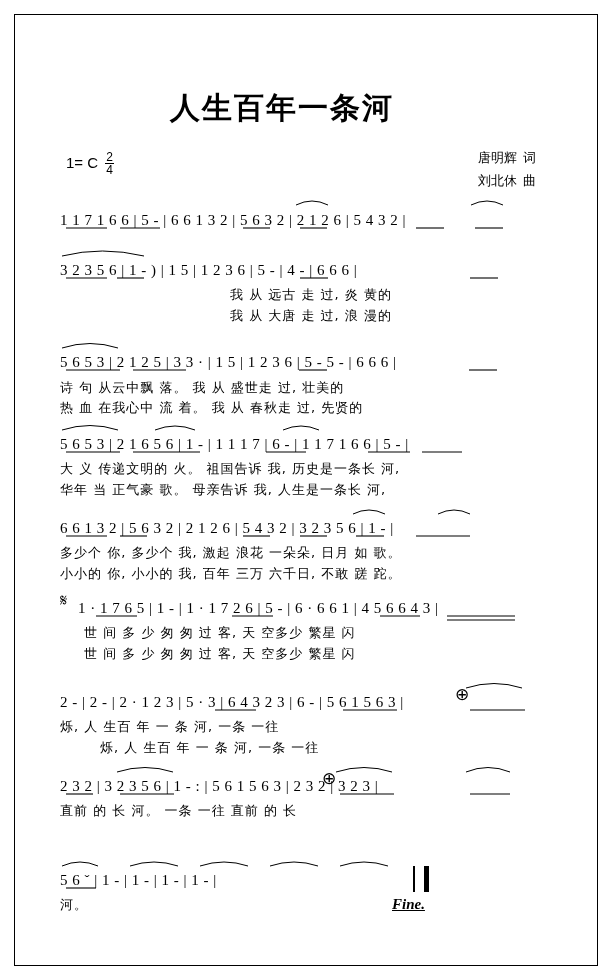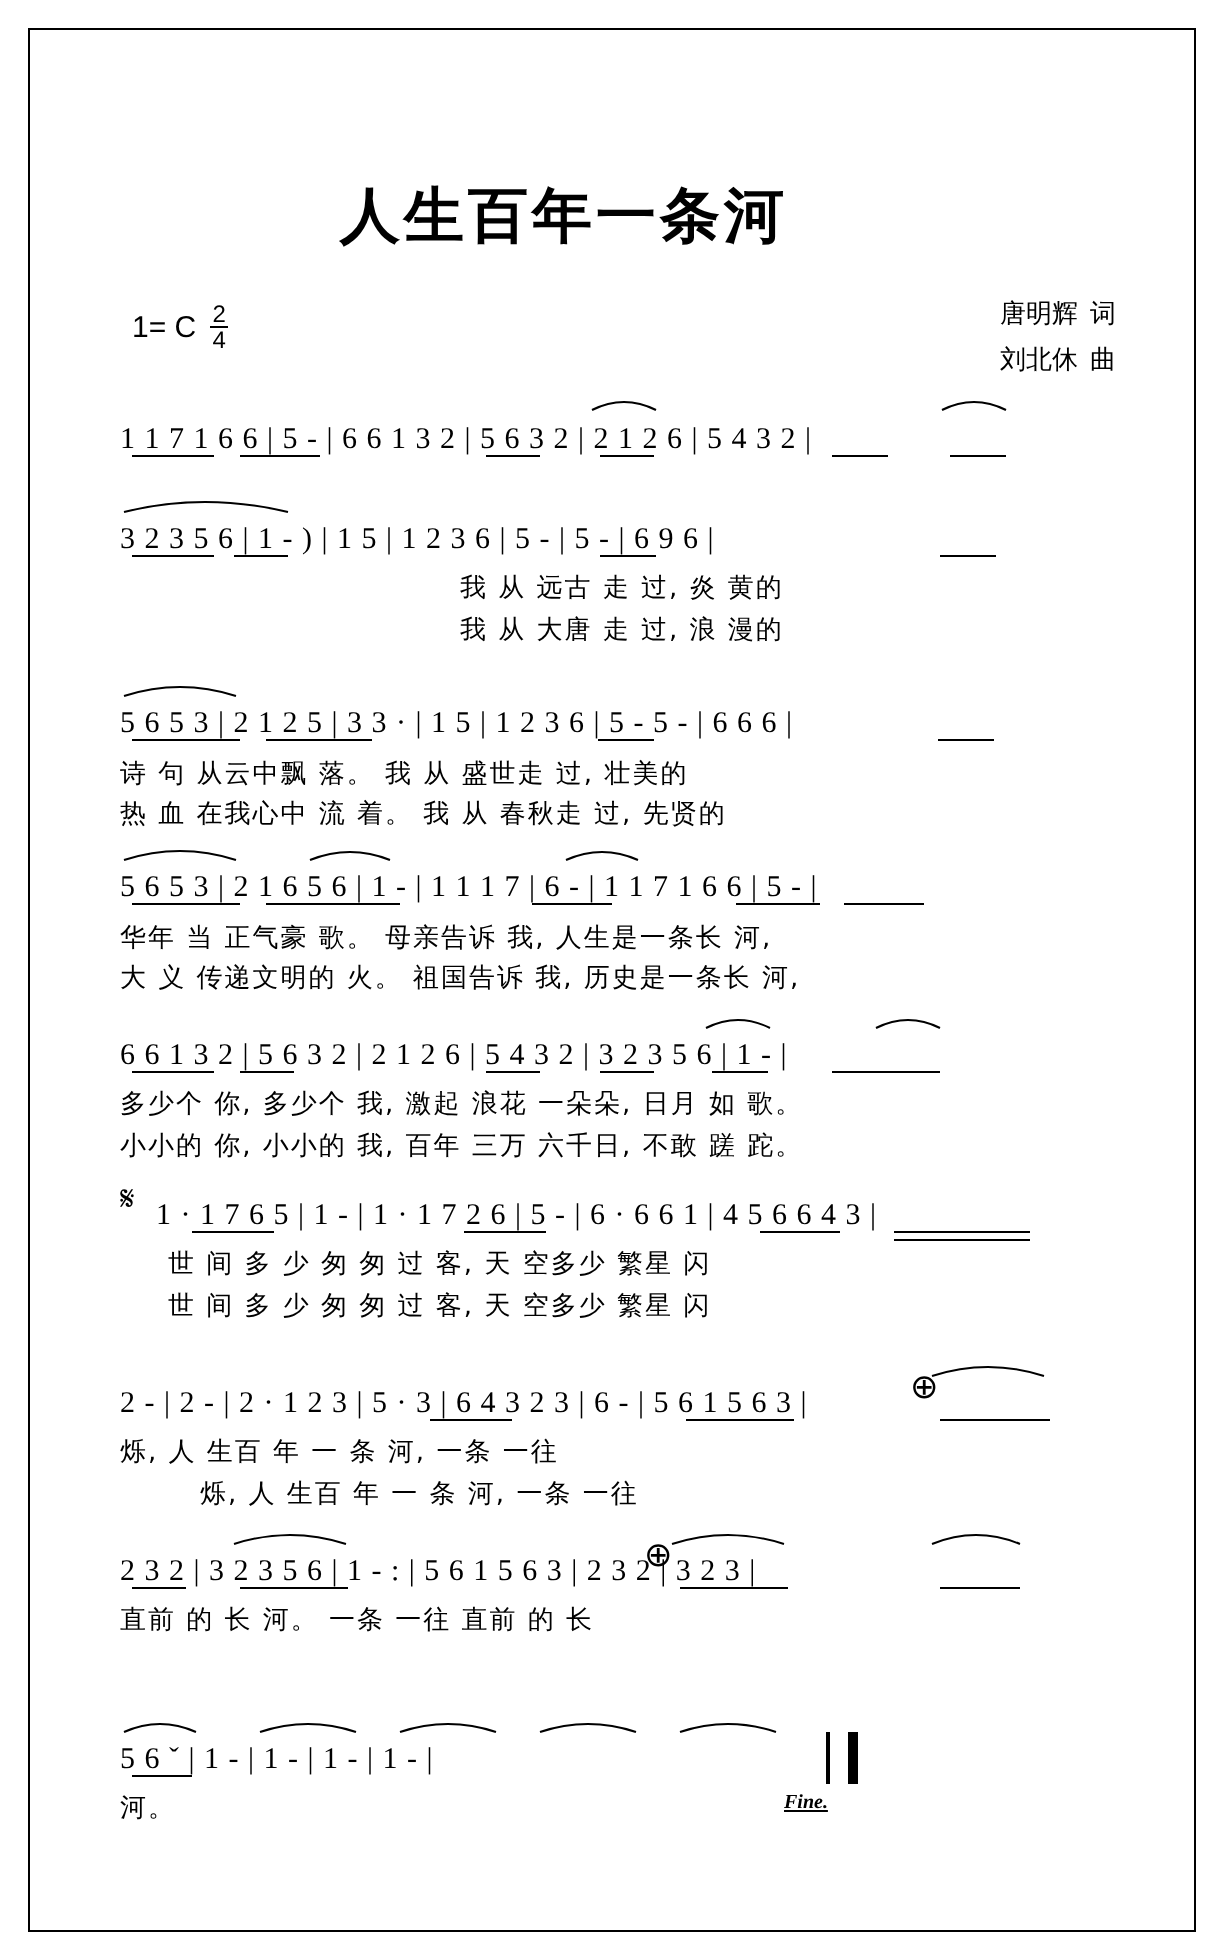--- a/index.html
+++ b/index.html
@@ -63,24 +63,24 @@
     display: block;
     border-bottom: 1px solid #000;
     padding: 0 1px;
   }
   .key-sig .frac .den {
     display: block;
     padding: 0 1px;
   }
   .credits {
     position: absolute;
-    right: 54px;
+    right: 76px;
     top: 146px;
     font-size: 13px;
-    font-family: Liberation Mono, monospace;
+    font-family: Liberation Serif, serif;
     text-align: right;
     line-height: 1.8;
   }
   .credits div span.sep { display:inline-block; width:6px; }
 
   
   .system {
     position: absolute;
     left: 60px;
     width: 500px;
@@ -97,21 +97,21 @@
     font-family: "DejaVu Sans", sans-serif;
     font-size: 13px;
     white-space: nowrap;
     height: 20px;
     line-height: 20px;
     letter-spacing: 1px;
   }
   .lyric2 { margin-top: 1px; }
   .fine {
     position: absolute;
-    font-size: 10px;
+    font-size: 15px;
     font-weight: bold;
     font-style: italic;
     font-family: "Liberation Serif", serif;
     text-decoration: underline;
   }
   .segno {
     position: absolute;
     font-size: 17px;
     font-family: "DejaVu Sans", sans-serif;
   }
@@ -222,35 +222,35 @@
       <path d="M 270 866 q 24 -8 48 0" stroke-width="1"></path>
       <path d="M 340 866 q 24 -8 48 0" stroke-width="1"></path>
     </g>
   </svg>
 
   <div class="system" style="top:205px">
     <div class="notes">1 1 7  1 6 6 | 5 -  | 6 6 1  3 2 | 5 6 3  2 | 2 1  2 6 | 5 4  3 2 |</div>
   </div>
 
   <div class="system" style="top:255px">
-    <div class="notes">3 2 3  5 6 | 1 - )  | 1  5 | 1 2  3 6 | 5 -  | 5 -  | 6  9 6 |</div>
+    <div class="notes">3 2 3  5 6 | 1 - )  | 1  5 | 1 2  3 6 | 5 -  | 4 -  | 6  6 6 |</div>
     <div class="lyric" style="padding-left:170px">我 从  远古 走       过,              炎 黄的</div>
     <div class="lyric lyric2" style="padding-left:170px">我 从  大唐 走       过,              浪 漫的</div>
   </div>
 
   <div class="system" style="top:347px">
     <div class="notes">5 6 5 3 | 2 1  2 5 | 3 3 · | 1  5 | 1 2  3 6 | 5 - 5 - | 6 6 6 |</div>
     <div class="lyric lyric2">诗      句  从云中飘    落。 我 从   盛世走    过,        壮美的</div>
     <div class="lyric">热      血  在我心中    流 着。 我 从   春秋走    过,        先贤的</div>
   </div>
 
   <div class="system" style="top:429px">
     <div class="notes">5 6 5 3 | 2 1 6 5 6 | 1 - | 1 1  1 7 | 6 - | 1 1 7  1 6 6 | 5 - |</div>
+    <div class="lyric">大    义  传递文明的      火。  祖国告诉   我,   历史是一条长 河,</div>
     <div class="lyric lyric2">华年  当  正气豪        歌。  母亲告诉   我,   人生是一条长 河,</div>
-    <div class="lyric">大    义  传递文明的      火。  祖国告诉   我,   历史是一条长 河,</div>
   </div>
 
   <div class="system" style="top:513px">
     <div class="notes">6 6 1  3 2 | 5 6 3  2 | 2 1  2 6 | 5 4  3 2 | 3 2 3  5 6 | 1 - |</div>
     <div class="lyric">多少个 你,   多少个 我,   激起 浪花   一朵朵,   日月  如   歌。</div>
     <div class="lyric lyric2">小小的 你,   小小的 我,   百年 三万   六千日,   不敢  蹉   跎。</div>
   </div>
 
   <div class="segno" style="left:60px; top:590px">𝄋</div>
 

